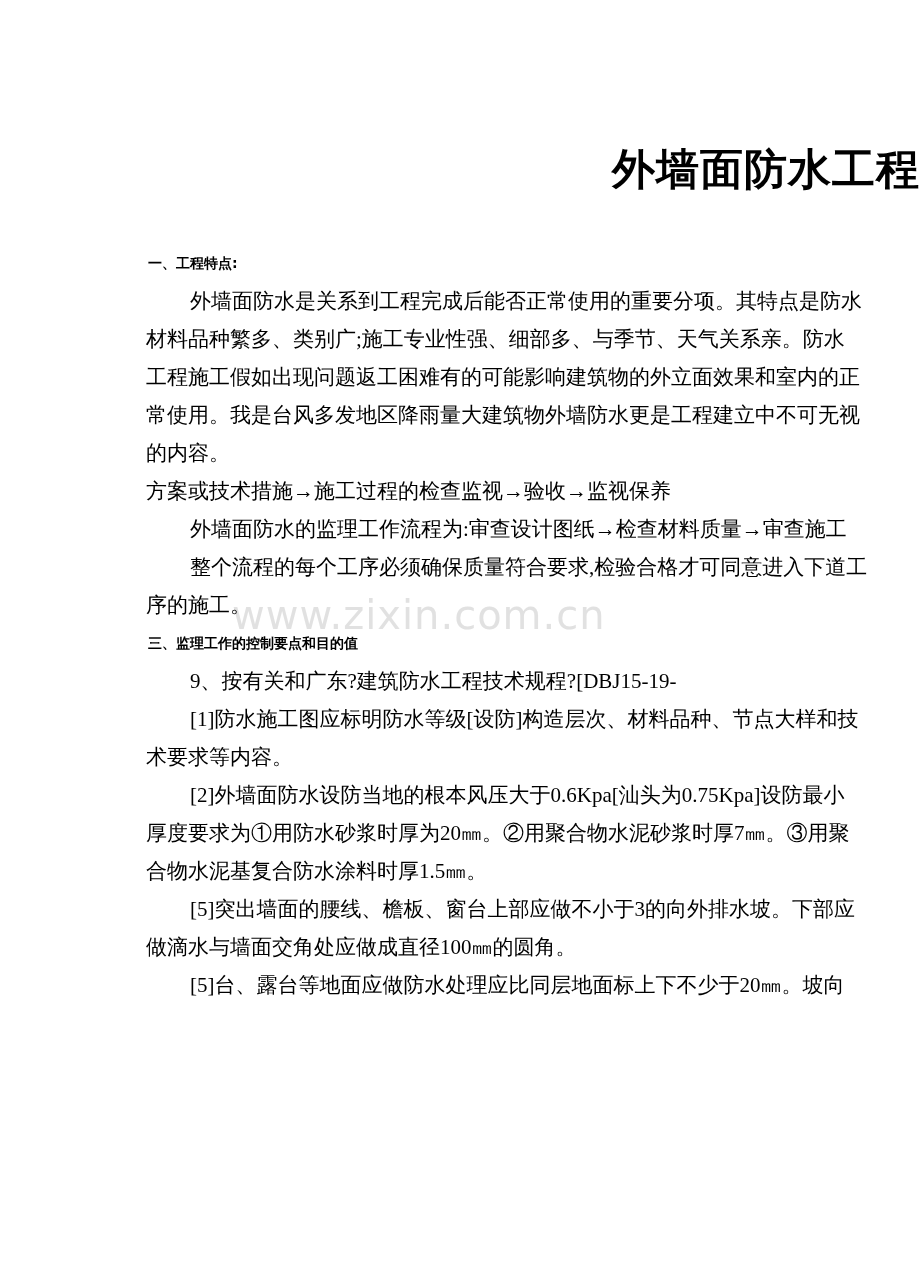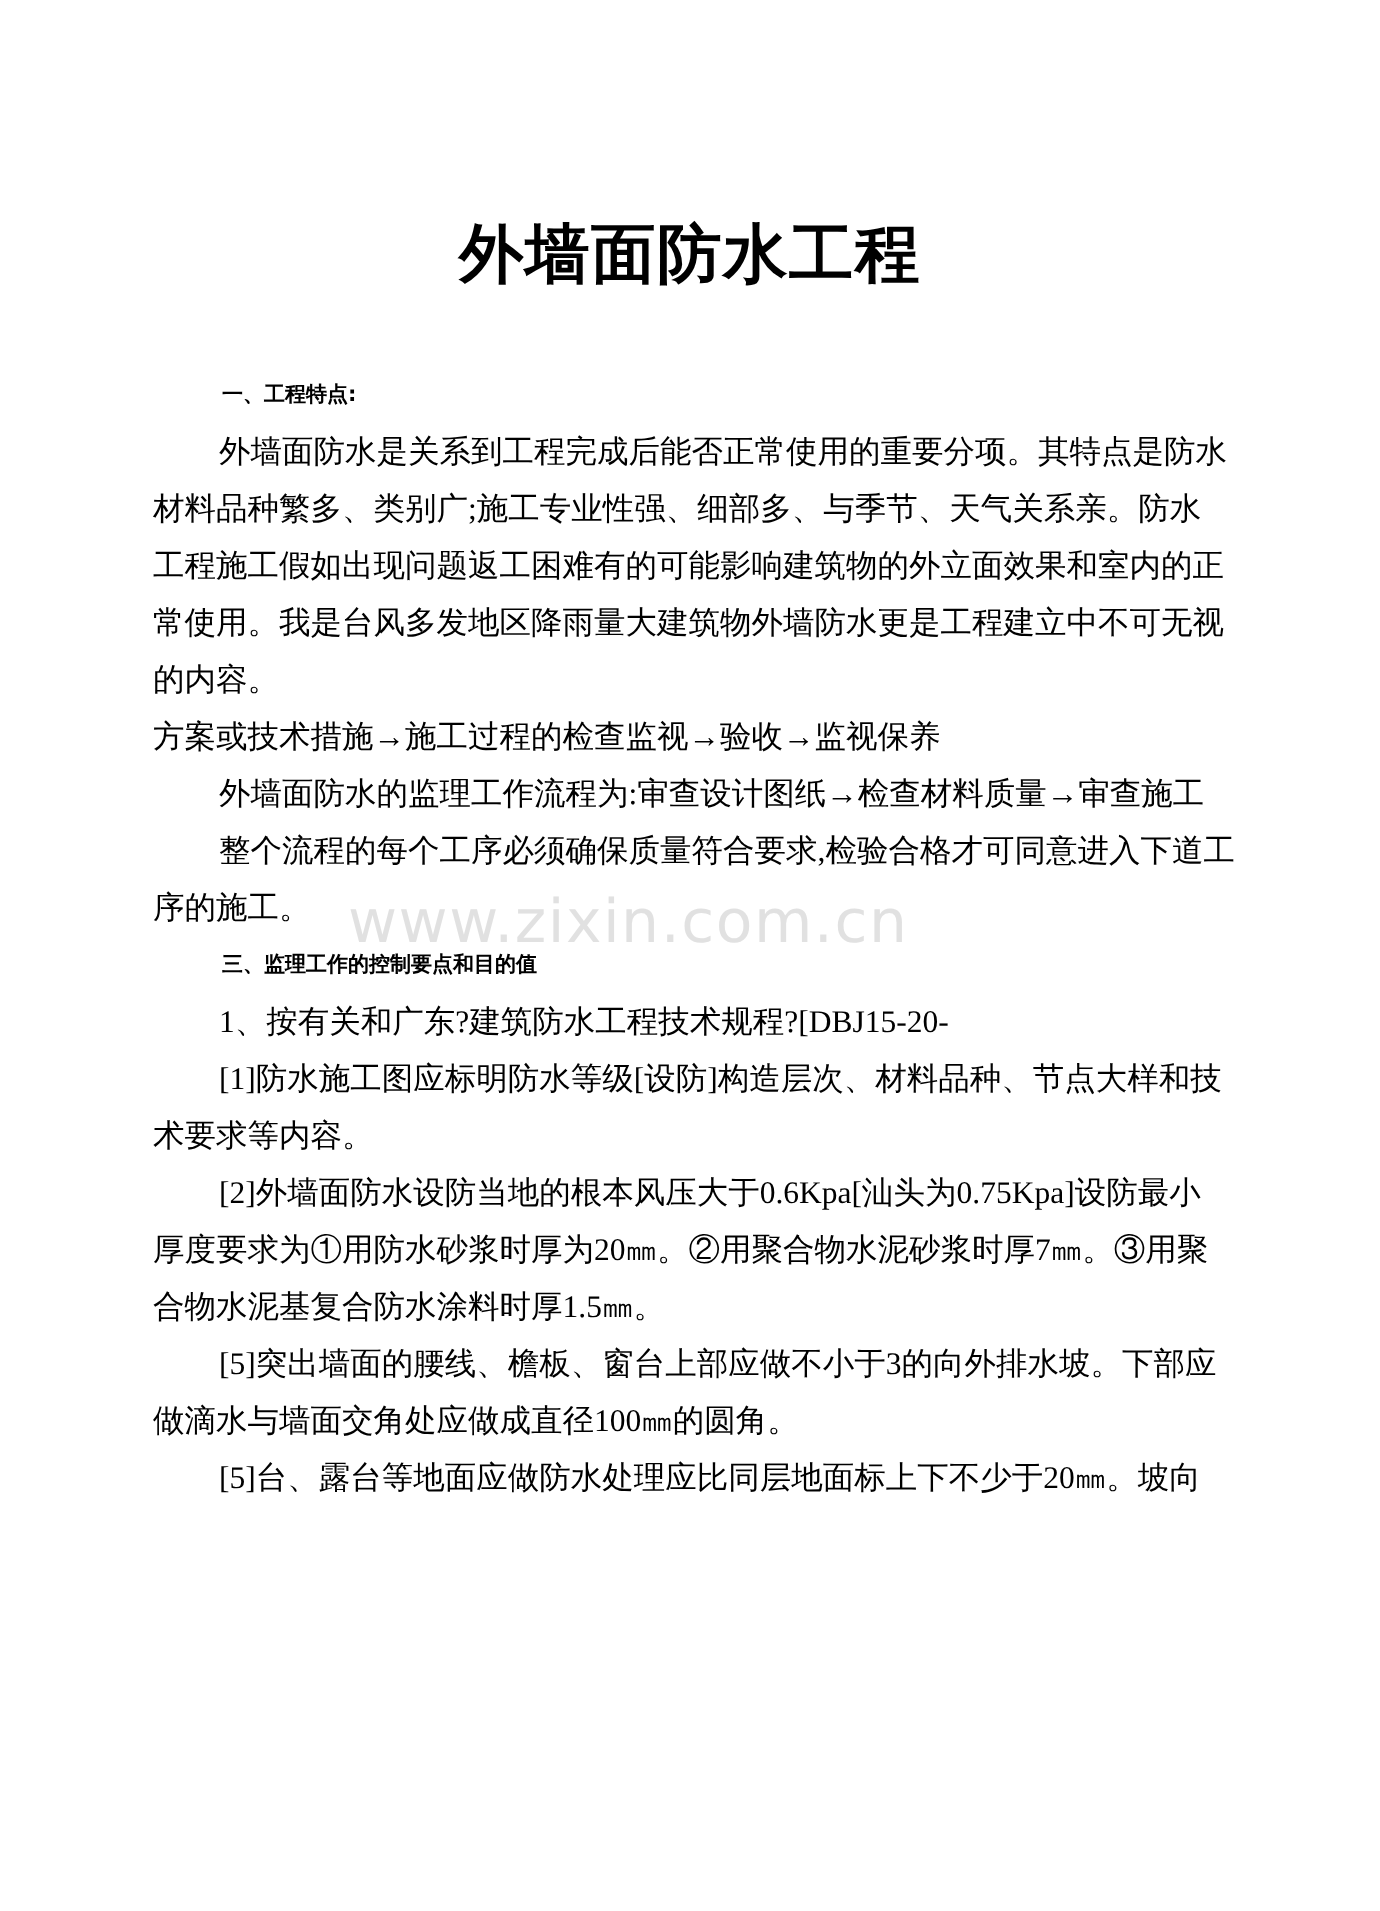--- a/index.html
+++ b/index.html
@@ -19,21 +19,21 @@
     position: absolute;
     inset: 0;
     background: #ffffff;
   }
   .doc-title {
     position: absolute;
     top: 141px;
     left: 0;
     right: 0;
     margin: 0;
-    text-align: center;
+    text-align: right;
     font-family: "DejaVu Sans", "Liberation Sans", sans-serif;
     font-weight: 700;
     font-size: 43px;
     letter-spacing: 1px;
     z-index: 1;
   }
   .watermark {
     position: absolute;
     left: 232px;
     top: 592px;
@@ -60,20 +60,21 @@
   }
   .heading-line {
     font-family: "DejaVu Sans", "Liberation Sans", sans-serif;
     font-weight: 700;
     font-size: 14px;
     padding-left: 46px;
   }
   .body-line {
     font-family: "Liberation Serif", "DejaVu Serif", serif;
     font-weight: 400;
+    margin-left: 44px;
   }
   .indent {
     padding-left: 44px;
   }
 </style>
 </head>
 <body>
 
 <div class="page">
   <div class="watermark">www.zixin.com.cn</div>
@@ -83,21 +84,21 @@
       <div class="line body-line indent">外墙面防水是关系到工程完成后能否正常使用的重要分项。其特点是防水</div>
       <div class="line body-line">材料品种繁多、类别广;施工专业性强、细部多、与季节、天气关系亲。防水</div>
       <div class="line body-line">工程施工假如出现问题返工困难有的可能影响建筑物的外立面效果和室内的正</div>
       <div class="line body-line">常使用。我是台风多发地区降雨量大建筑物外墙防水更是工程建立中不可无视</div>
       <div class="line body-line">的内容。</div>
       <div class="line body-line">方案或技术措施→施工过程的检查监视→验收→监视保养</div>
       <div class="line body-line indent">外墙面防水的监理工作流程为:审查设计图纸→检查材料质量→审查施工</div>
       <div class="line body-line indent">整个流程的每个工序必须确保质量符合要求,检验合格才可同意进入下道工</div>
       <div class="line body-line">序的施工。</div>
       <div class="line heading-line">三、监理工作的控制要点和目的值</div>
-      <div class="line body-line indent">1、按有关和广东?建筑防水工程技术规程?[DBJ15-20-</div>
+      <div class="line body-line indent">9、按有关和广东?建筑防水工程技术规程?[DBJ15-19-</div>
       <div class="line body-line indent">[1]防水施工图应标明防水等级[设防]构造层次、材料品种、节点大样和技</div>
       <div class="line body-line">术要求等内容。</div>
       <div class="line body-line indent">[2]外墙面防水设防当地的根本风压大于0.6Kpa[汕头为0.75Kpa]设防最小</div>
       <div class="line body-line">厚度要求为①用防水砂浆时厚为20㎜。②用聚合物水泥砂浆时厚7㎜。③用聚</div>
       <div class="line body-line">合物水泥基复合防水涂料时厚1.5㎜。</div>
       <div class="line body-line indent">[5]突出墙面的腰线、檐板、窗台上部应做不小于3的向外排水坡。下部应</div>
       <div class="line body-line">做滴水与墙面交角处应做成直径100㎜的圆角。</div>
       <div class="line body-line indent">[5]台、露台等地面应做防水处理应比同层地面标上下不少于20㎜。坡向</div>
     </div>
 </div>

